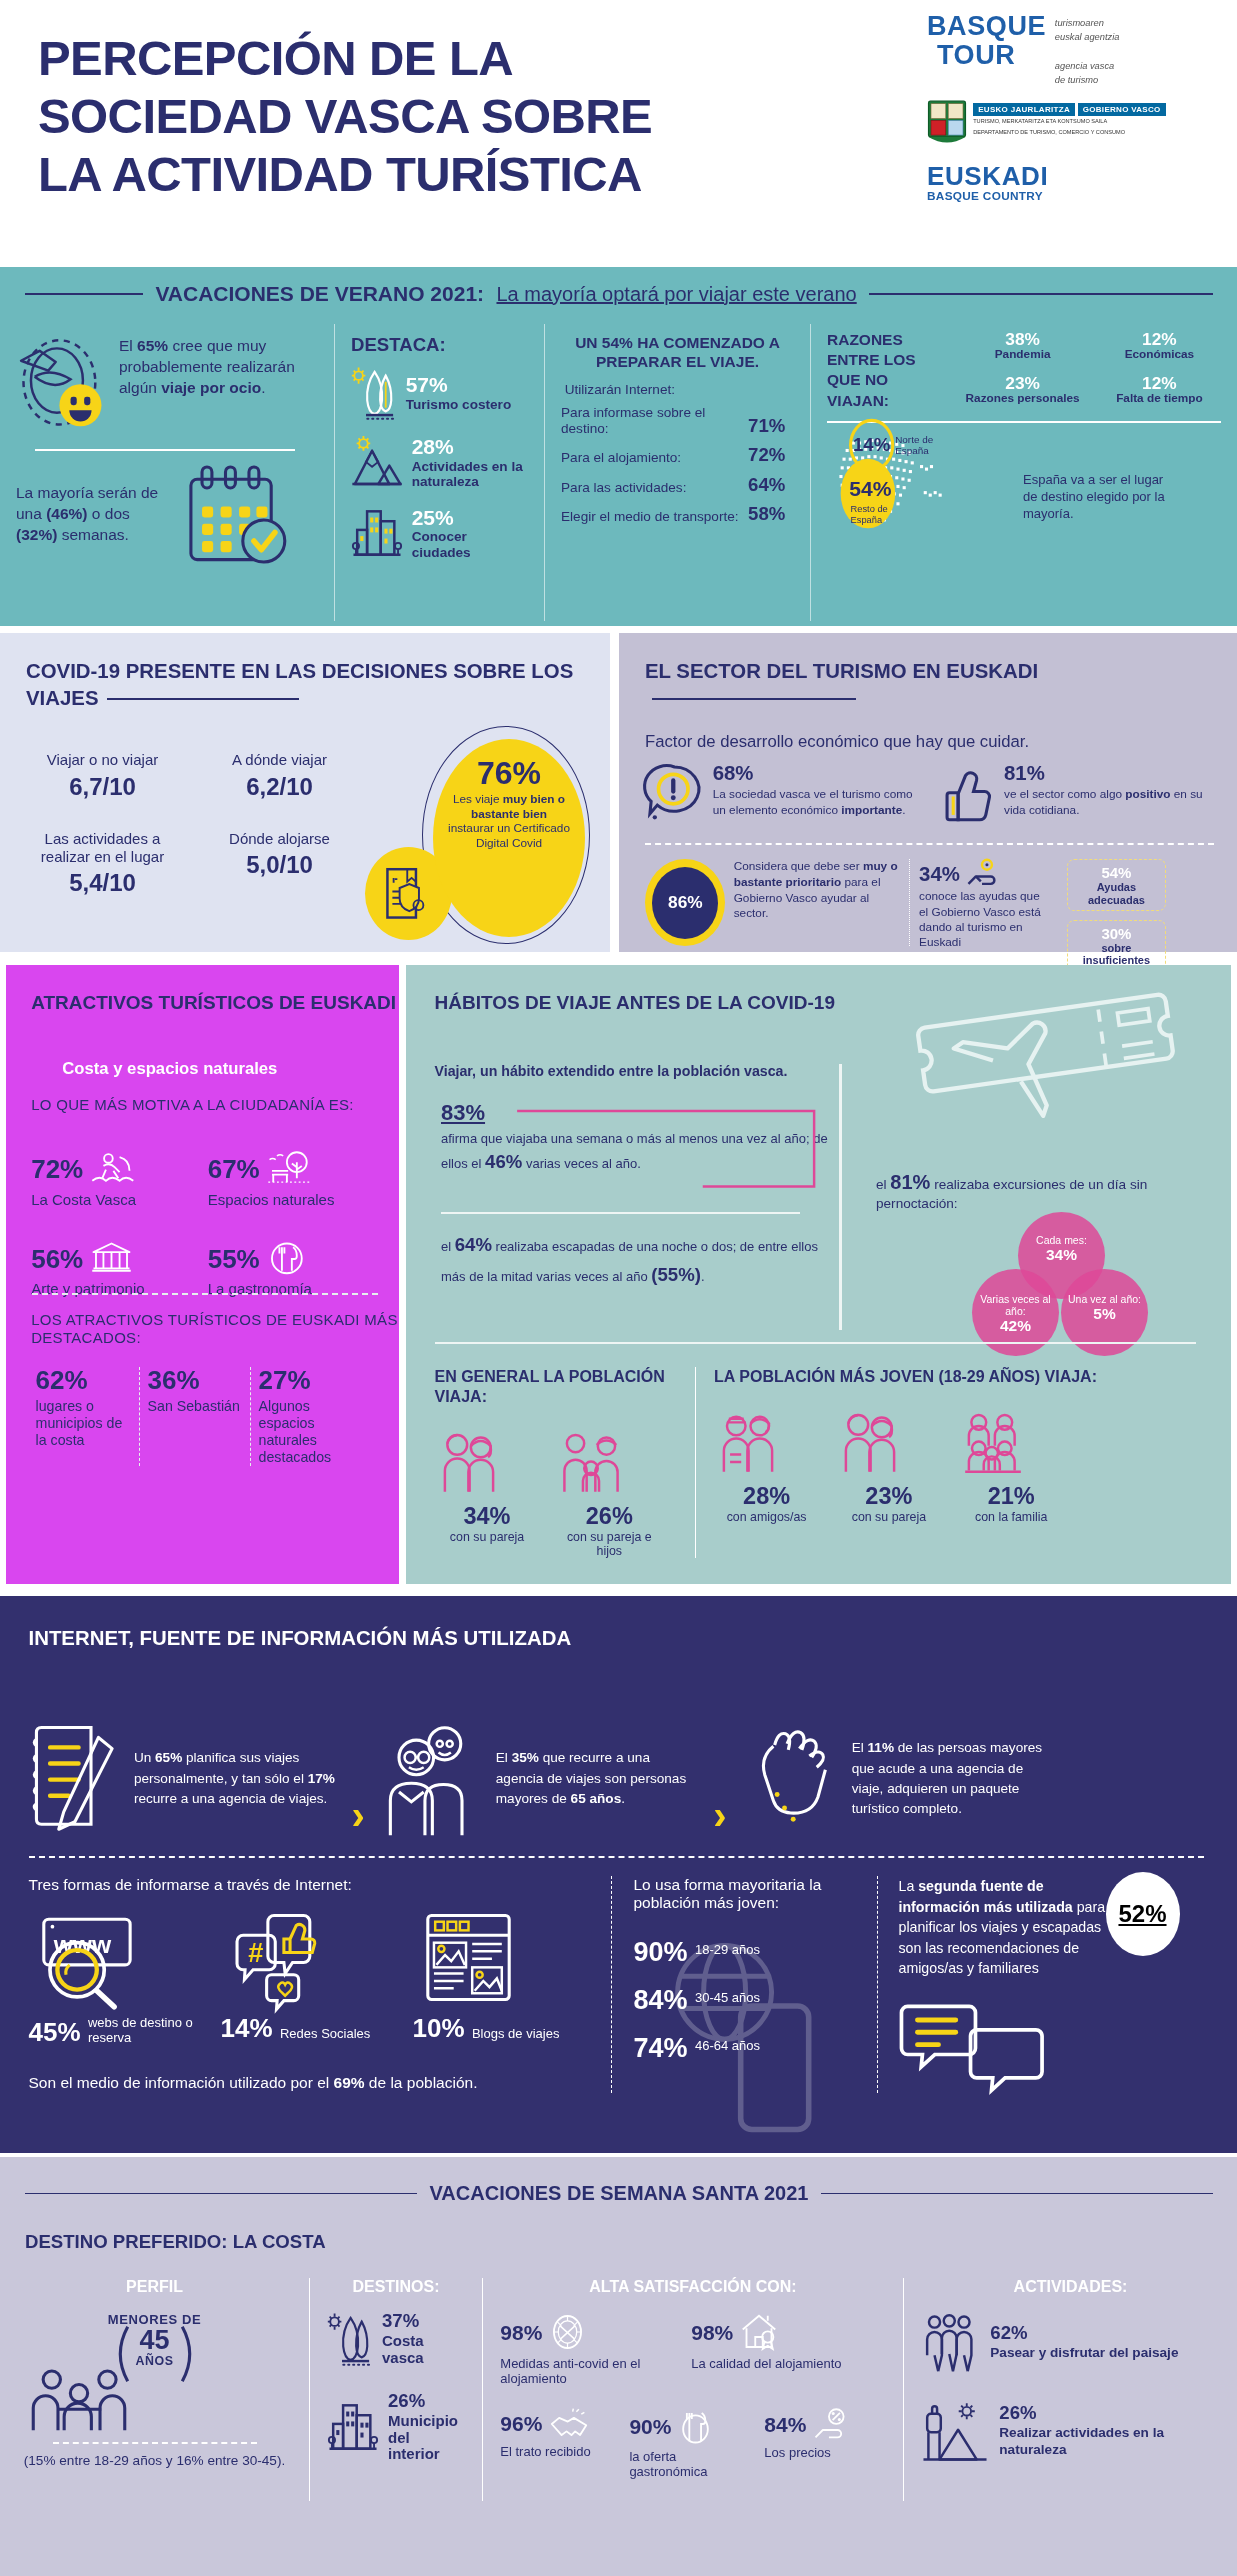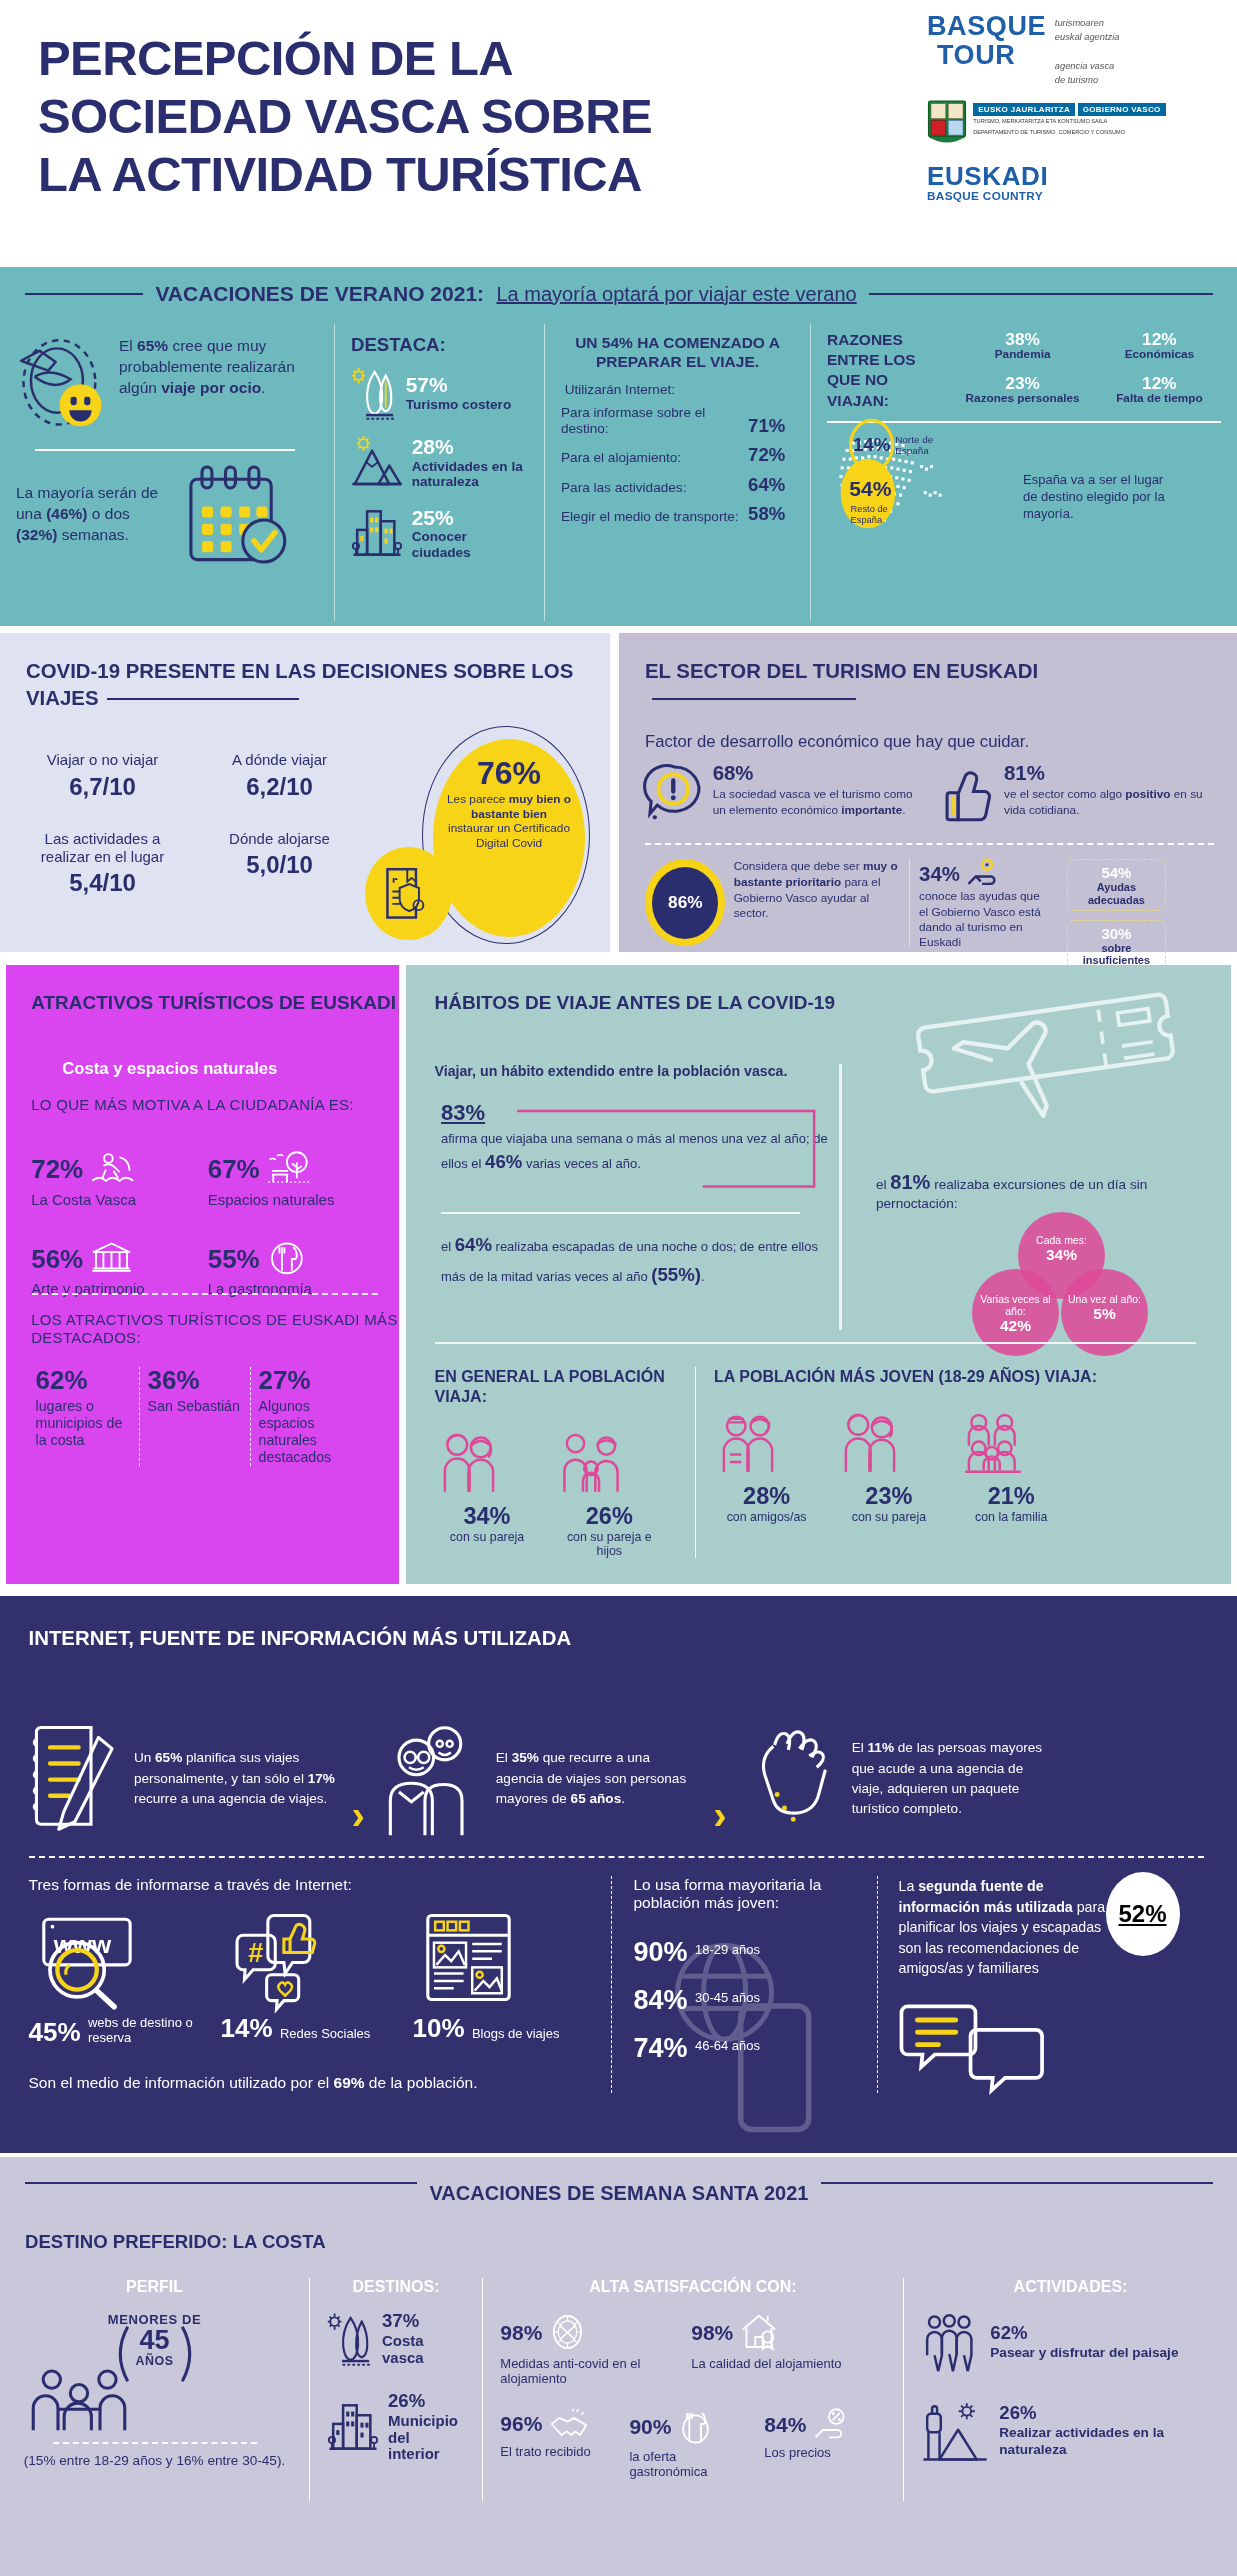--- a/index.html
+++ b/index.html
@@ -184,21 +184,21 @@
   .int-foot{ font-size:15.5px; color:#ffffff; margin-top:28.5px;}
   .ib-mid .agerow{ display:flex; align-items:flex-start; gap:7.4px; margin-bottom:21px;}
   .ib-mid .agep{ font-size:27px; font-weight:bold; color:#ffffff; line-height:1;}
   .ib-mid .agel{ font-size:13px; color:#ffffff; line-height:1.16; padding-top:2.5px;}
   .ib-right .rtxt{ font-size:14.2px; color:#ffffff; line-height:1.45; width:223px;}
   .ib-right .rtxt b{ font-weight:bold;}
   .bubble52{ position:absolute; right:0px; top:-3.7px; width:74px; height:84px; background:#ffffff; border-radius:50%; display:flex; align-items:center; justify-content:center; font-size:24px; font-weight:bold; color:#000000;text-decoration:underline;}
 
   
   .sec5{ position:absolute; left:0; top:2157px; width:1237px; height:419px; background:#c9c7da;}
-  .ss-head{ position:absolute; left:25px; top:25px; width:1188px; display:flex; gap:12.4px;}
+  .ss-head{ position:absolute; left:25px; top:25px; width:1188px; display:flex; align-items:center; gap:12.4px;}
   .ss-head .t{ font-size:20px; font-weight:bold; text-transform:uppercase; color:#2b2e6e; white-space:nowrap;}
   .ss-sub{ position:absolute; left:25px; top:74px; font-size:18.6px; font-weight:bold; text-transform:uppercase; color:#2b2e6e;}
   .ss-cols{ position:absolute; left:0; top:121px; width:1237px; display:flex;}
   .sscol{ padding:0 17.3px;}
   .sscol + .sscol{ border-left:1.9px solid #ffffff;}
   .sscol.c1{ width:309px;}
   .sscol.c2{ width:173px;}
   .sscol.c3{ width:421px;}
   .sscol.c4{ width:334px;}
   .ss-h{ font-size:16px; font-weight:bold; color:#ffffff; text-transform:uppercase; text-align:center; margin-bottom:16px;}
@@ -610,21 +610,21 @@
             <path d="M24 26 h4 M22 24 v8" stroke="#2b2e6e" stroke-width="3"></path>
             <g stroke="#2b2e6e" stroke-width="3">
                 <path d="M20 46h30M20 56h30M20 66h22"></path>
               </g>
             <path d="M56 44 l20 -8 l20 8 v22 q0 18 -20 26 q-20 -8 -20 -26z" transform="translate(-12,6) scale(0.78)" fill="#f7d417" stroke="#2b2e6e" stroke-width="4"></path>
             <circle cx="62" cy="68" r="8" fill="none" stroke="#2b2e6e" stroke-width="3"></circle>
           </svg>
         </div>
         <div class="cert-ellipse">
           <div class="cert-76">76%</div>
-          <div class="cert-t"><span>Les parece </span><b>muy bien o bastante bien</b><span> instaurar un Certificado Digital Covid</span></div>
+          <div class="cert-t"><span>Les viaje </span><b>muy bien o bastante bien</b><span> instaurar un Certificado Digital Covid</span></div>
         </div>
       </div>
     </div>
 
     <div class="sector-box">
       <div class="sector-h"><span>EL SECTOR DEL TURISMO EN EUSKADI</span><span class="r"></span></div>
       <div class="sector-sub">Factor de desarrollo económico que hay que cuidar.</div>
       <div class="sector-row">
         <div class="sr-item">
           <span>

